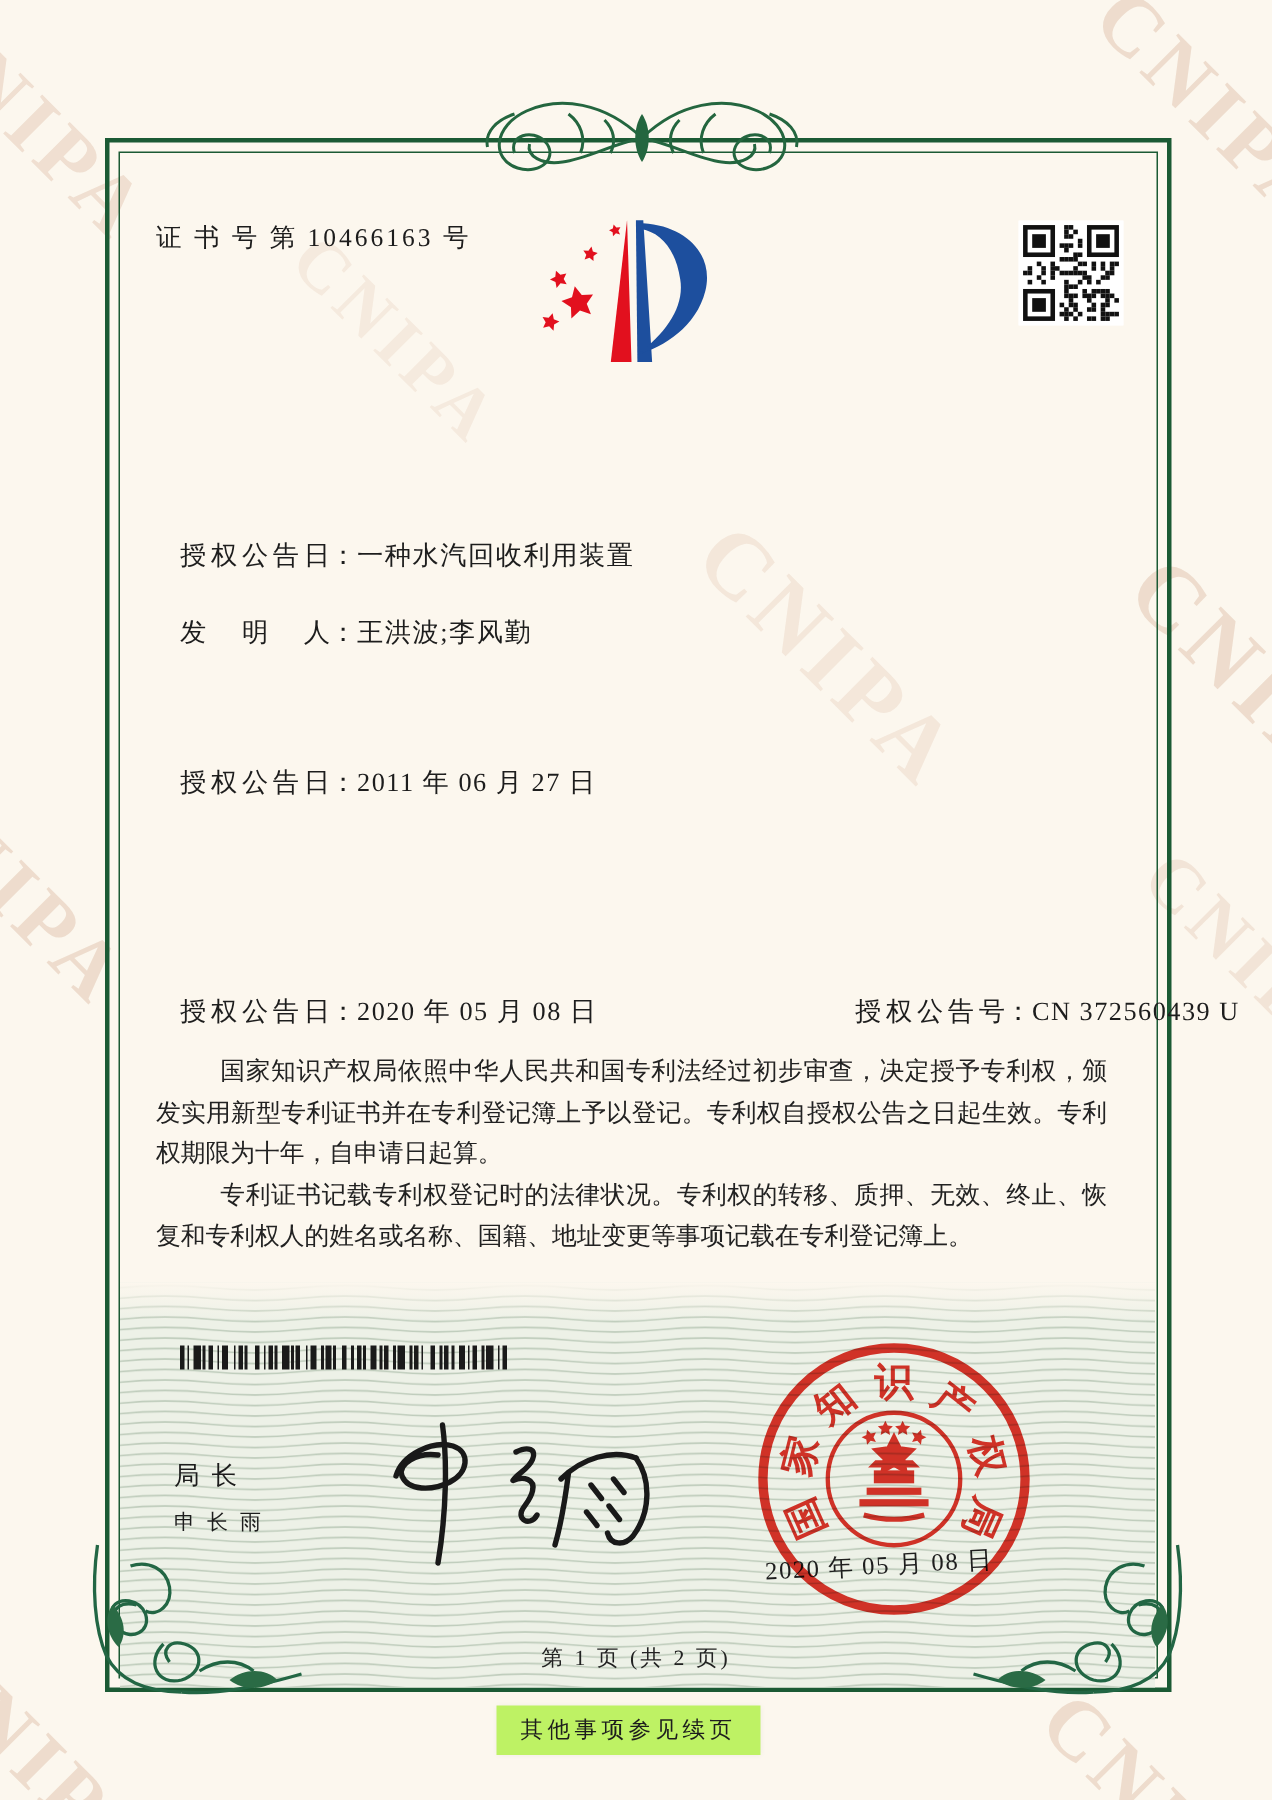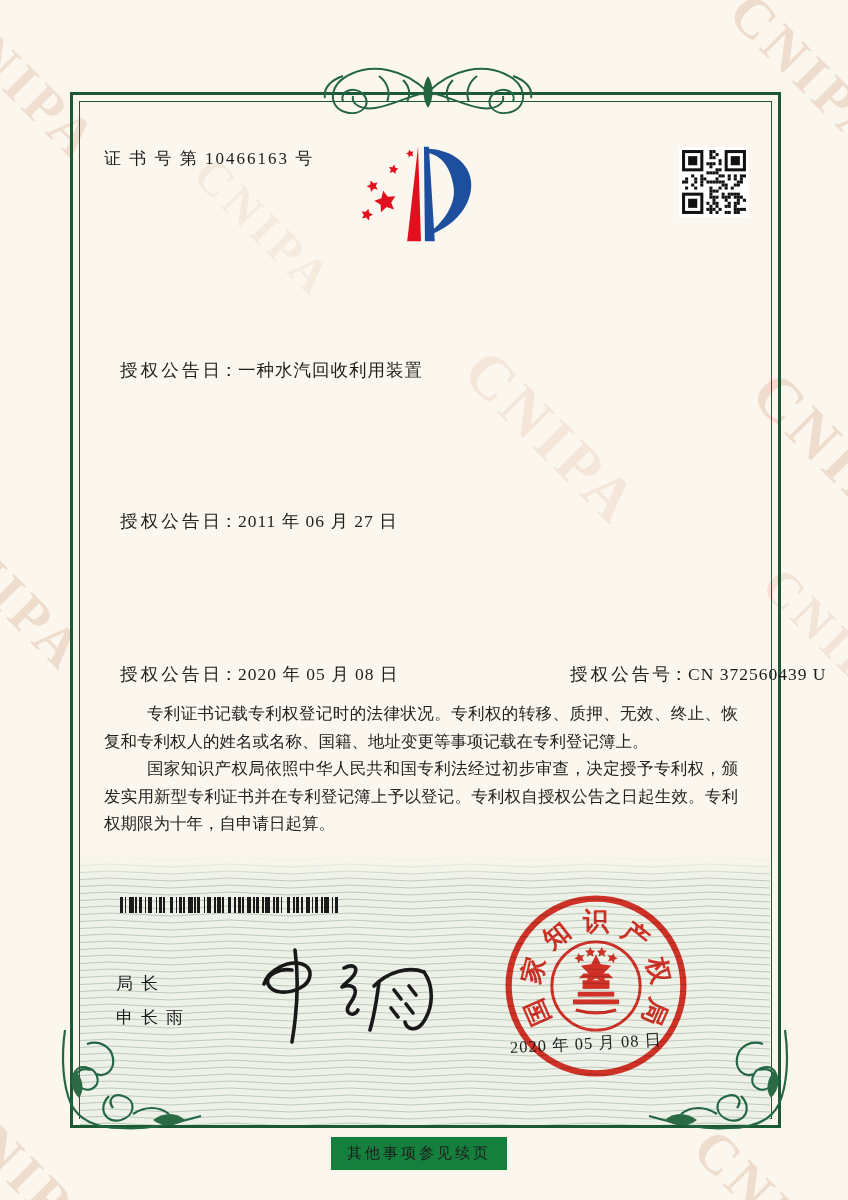--- a/index.html
+++ b/index.html
@@ -36,30 +36,30 @@
   
   .band{position:absolute;left:80px;top:855px;width:690px;height:270px;background:#edf1e7;}
   .band-lines{position:absolute;inset:0;}
   .band-fade{position:absolute;left:0;top:0;right:0;height:26px;
              background:linear-gradient(#fcf7ee,rgba(252,247,238,0));}
 
   .barcode{position:absolute;left:120px;top:897px;height:16px;display:flex;align-items:stretch;}
   .barcode div{height:100%;}
 
   .signer-title{position:absolute;left:116px;top:972px;font-size:17px;letter-spacing:8px;color:#1c1c1c;}
-  .signer-name{position:absolute;left:116px;top:1006px;font-size:17px;letter-spacing:8px;color:#1c1c1c;}
+  .signer-name{position:absolute;left:116px;top:1006px;font-size:14px;letter-spacing:8px;color:#1c1c1c;}
   .signature{position:absolute;left:248px;top:942px;width:200px;height:102px;}
 
   .seal-date{position:absolute;left:510px;top:1033px;font-size:16.5px;letter-spacing:1px;color:#1e1e1e;
              transform:rotate(-3deg);white-space:nowrap;}
   .seal{position:absolute;left:500px;top:890px;width:192px;height:192px;mix-blend-mode:multiply;opacity:.93;}
 
   .page-indicator{position:absolute;left:0;right:0;top:1096px;text-align:center;font-size:14.5px;
                   letter-spacing:2px;color:#222;}
-  .cont-note{position:absolute;left:331px;top:1137px;background:#15803d;padding:7px 16px;font-size:15px;
+  .cont-note{position:absolute;left:331px;top:1137px;background:#bef264;padding:7px 16px;font-size:15px;
              letter-spacing:3px;color:#1d1d1d;box-shadow:0 0 4px rgba(0,0,0,.05);}
 
   
   .orn-top{position:absolute;left:283px;top:52px;width:290px;height:80px;}
   .orn-bl{position:absolute;left:55px;top:1028px;width:150px;height:112px;}
   .orn-br{position:absolute;left:645px;top:1028px;width:150px;height:112px;transform:scaleX(-1);}
 </style>
 </head>
 <body>
 
@@ -223,33 +223,36 @@
       <rect x="17" y="3" width="3" height="3" fill="#111"></rect>
       <rect x="1" y="15" width="7" height="7" fill="#111"></rect>
       <rect x="2" y="16" width="5" height="5" fill="#fff"></rect>
       <rect x="3" y="17" width="3" height="3" fill="#111"></rect>
     </svg>
 
 
   <div class="frow" style="top:358px">
     <span class="lbl">授权公告日</span><span class="colon">：</span><span class="val">一种水汽回收利用装置</span>
   </div>
+  <div class="frow" style="top:409px">
+    <span class="lbl">发明人</span><span class="colon">：</span><span class="val">王洪波;李风勤</span>
+  </div>
   <div class="frow" style="top:509px">
     <span class="lbl">授权公告日</span><span class="colon">：</span><span class="val">2011 年 06 月 27 日</span>
   </div>
   <div class="frow" style="top:662px;left:120px;right:0">
     <span class="lbl">授权公告日</span><span class="colon">：</span><span class="val">2020 年 05 月 08 日</span>
     <span class="grant2">
       <span class="lbl">授权公告号</span><span class="colon">：</span><span class="val">CN 372560439 U</span>
     </span>
   </div>
 
   <div class="body-text">
+    <p>国家知识产权局依照中华人民共和国专利法经过初步审查，决定授予专利权，颁发实用新型专利证书并在专利登记簿上予以登记。专利权自授权公告之日起生效。专利权期限为十年，自申请日起算。</p>
     <p>专利证书记载专利权登记时的法律状况。专利权的转移、质押、无效、终止、恢复和专利权人的姓名或名称、国籍、地址变更等事项记载在专利登记簿上。</p>
-    <p>国家知识产权局依照中华人民共和国专利法经过初步审查，决定授予专利权，颁发实用新型专利证书并在专利登记簿上予以登记。专利权自授权公告之日起生效。专利权期限为十年，自申请日起算。</p>
   </div>
 
   <div class="barcode" id="barcode">
       <div style="width: 3.1px; background: rgb(26, 26, 26);"></div>
       <div style="width: 1.55px; background: transparent;"></div>
       <div style="width: 1.55px; background: rgb(26, 26, 26);"></div>
       <div style="width: 3.1px; background: transparent;"></div>
       <div style="width: 4.65px; background: rgb(26, 26, 26);"></div>
       <div style="width: 1.55px; background: transparent;"></div>
       <div style="width: 1.55px; background: rgb(26, 26, 26);"></div>
@@ -382,20 +385,21 @@
       <g stroke="none">
         <path d="M-18,-8 L18,-8 L13,-13 L-13,-13 Z"></path>
         <rect x="-14" y="-6" width="28" height="9"></rect>
         <rect x="-19" y="6" width="38" height="5"></rect>
         <rect x="-24" y="14" width="48" height="5"></rect>
       </g>
       <path d="M-21,25 Q0,31 21,25" fill="none" stroke-width="3.5"></path>
     </g>
   </svg>
 
+  <div class="page-indicator">第 1 页 (共 2 页)</div>
   <div class="cont-note">其他事项参见续页</div>
 
   <svg class="orn-top" viewBox="0 0 290 80">
     <g id="curlL" stroke="#24663f" fill="none" stroke-width="2">
       <path d="M145,40 C120,16 90,12 68,22 C46,32 44,54 62,60 C78,65 90,52 80,42 C72,34 56,38 60,50"></path>
       <path d="M145,40 C125,44 108,54 92,56 C78,58 68,52 70,44"></path>
       <path d="M96,24 C104,30 108,40 104,50"></path>
       <path d="M60,24 C48,28 40,36 42,46"></path>
       <path d="M120,28 C126,34 128,42 124,50"></path>
     </g>

